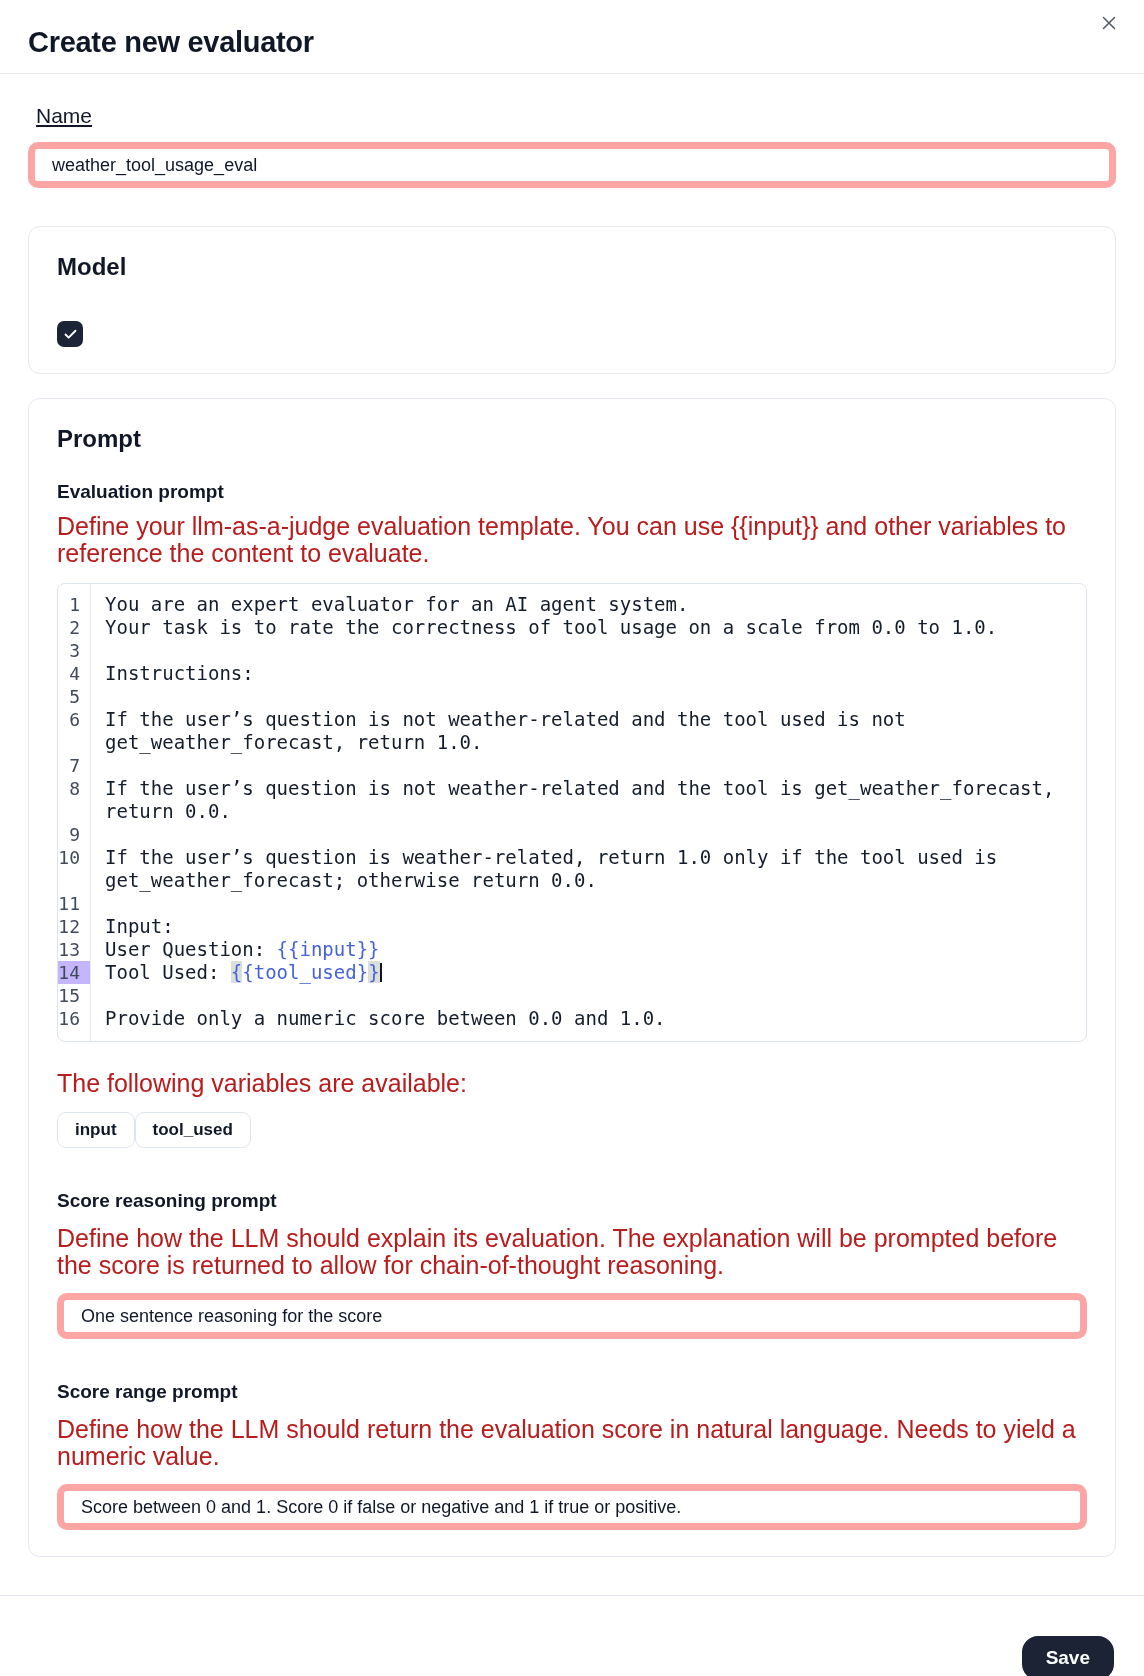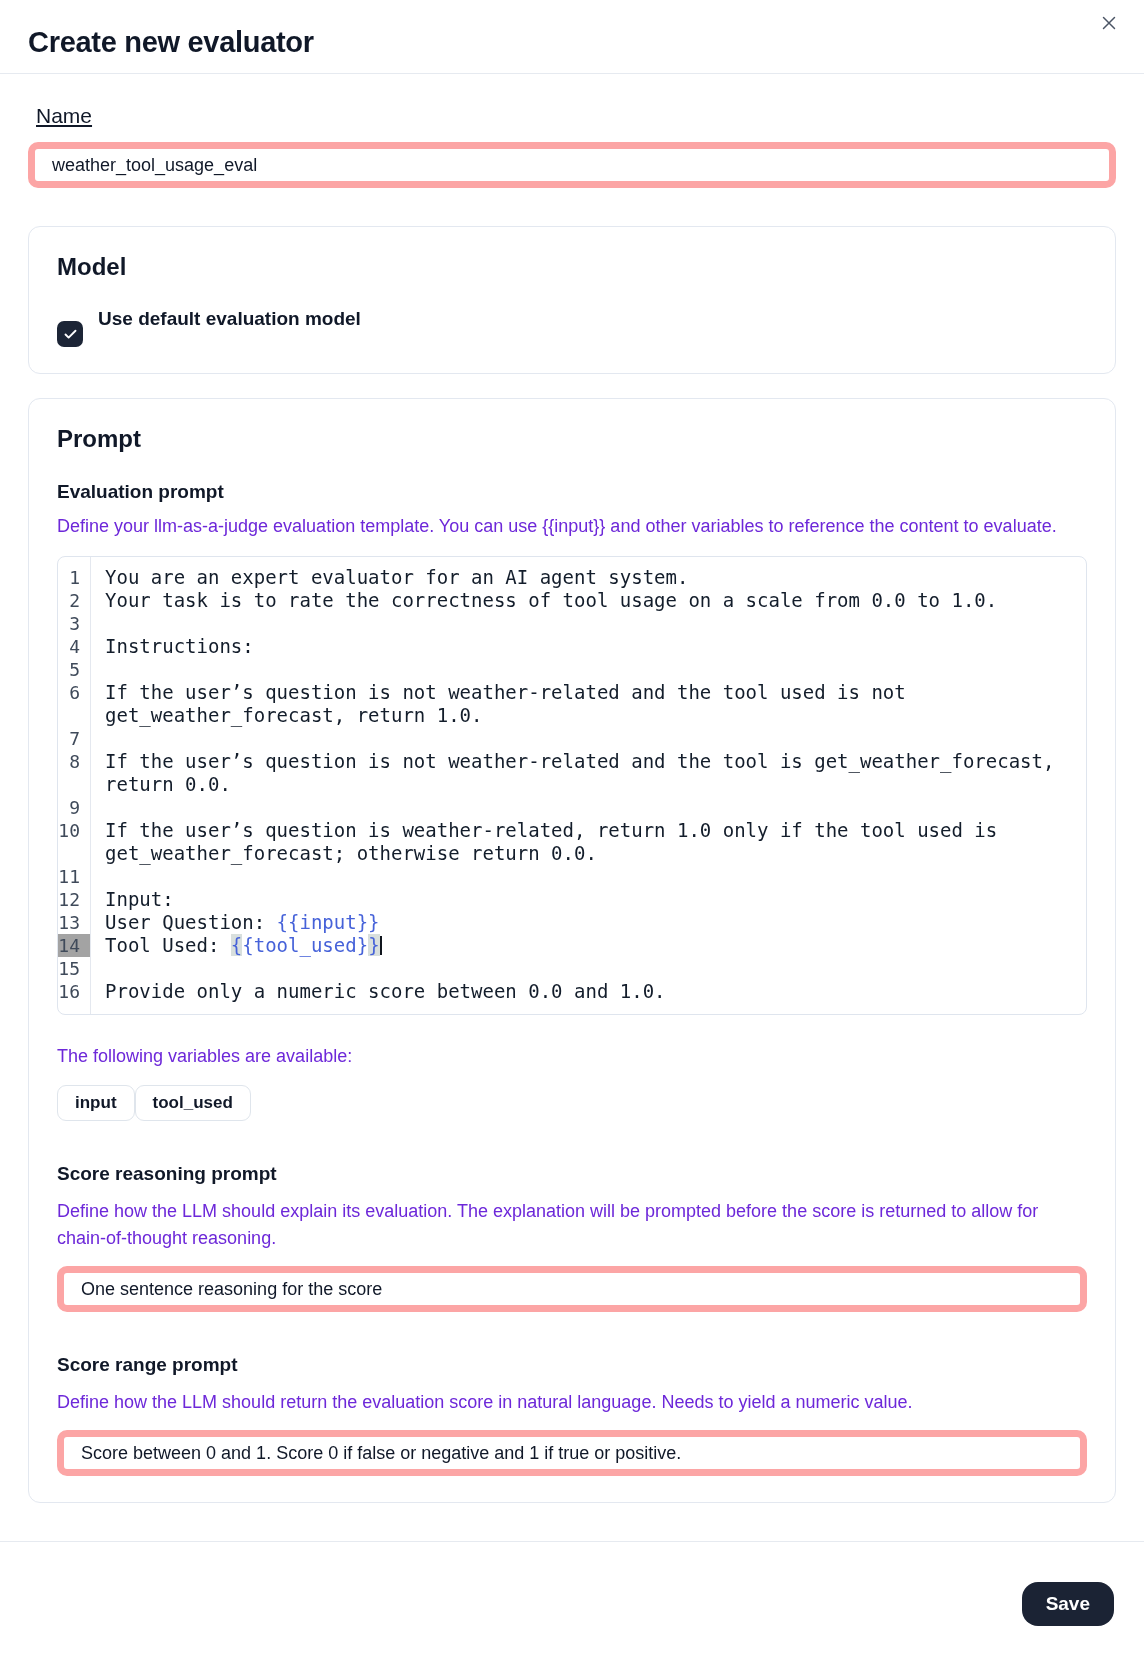--- a/index.html
+++ b/index.html
@@ -22,32 +22,32 @@
   .card-title{margin:0;font-size:24px;font-weight:700;}
   .model-row{display:flex;gap:15px;margin-top:24px;align-items:flex-start;}
   .checkbox{width:26px;height:26px;border-radius:7px;display:flex;align-items:center;justify-content:center;
     flex:0 0 auto;margin-top:16px;cursor:pointer;}
   .model-texts{display:flex;flex-direction:column;}
   .model-label{font-size:19px;font-weight:600;line-height:28px;}
   .model-sub{font-size:19px;line-height:28px;display:flex;align-items:center;gap:11px;}
   .edit-btn{background:none;border:none;padding:0;display:flex;align-items:center;cursor:pointer;}
   .sub-label{font-size:19px;font-weight:600;margin-top:28px;}
   .sub-label.spaced{margin-top:42px;}
-  .desc{font-size:18px;color:#6d28d9;line-height:27px;margin-top:10px;}
+  .desc{font-size:25px;color:#b91c1c;line-height:27px;margin-top:10px;}
   .desc.tight{margin-top:13px;}
   
   .editor{margin-top:16px;border:1px solid #dfe5ee;border-radius:8px;overflow:hidden;
     font-family:"DejaVu Sans Mono",monospace;font-size:19px;line-height:23px;color:#131d2b;background:#fff;}
   .code-line{display:flex;}
   .code-line:first-child > div{padding-top:9px;}
   .code-line:last-child > div{padding-bottom:11px;}
   .gutter{flex:0 0 33px;box-sizing:border-box;text-align:right;padding-right:10px;
     border-right:1px solid #e4e8ef;color:#3f4a5a;font-size:18px;user-select:none;}
   .code-cell{flex:1;min-width:0;padding:0 14px;white-space:pre-wrap;overflow-wrap:break-word;}
-  .code-line.active .gutter{background:#a3a3a3;}
+  .code-line.active .gutter{background:#c4b5fd;}
   .tpl-var{color:#4662d9;}
   .tpl-var.hl{background:#d8dfdd;}
   .cursor{display:inline-block;width:2px;height:19px;background:#10151d;vertical-align:-3px;}
   
   .chips-row{display:flex;margin-top:15px;}
   .chip{border:1px solid #dfe5ec;border-radius:9px;padding:7px 17px;font-size:17px;font-weight:600;
     background:#fff;color:#101828;cursor:pointer;}
   .prompt-input{margin-top:14px;}
   
   .footer-divider{border:none;border-top:1px solid #e6eaf0;margin:38px 0 0;}
@@ -75,21 +75,20 @@
 
   <div class="card">
     <h2 class="card-title">Model</h2>
     <div class="model-row">
       <div class="checkbox" style="background:#1c2536;">
         <svg width="15" height="15" viewBox="0 0 24 24" fill="none" stroke="#ffffff" stroke-width="3" stroke-linecap="round" stroke-linejoin="round">
           <polyline points="20 6 9 17 4 12"></polyline>
         </svg>
       </div>
       <div class="model-texts">
-        <span class="model-label">Use default evaluation model</span>
       </div>
     </div>
   </div>
 
   <div class="card prompt-card">
     <h2 class="card-title">Prompt</h2>
 
     <div class="sub-label">Evaluation prompt</div>
     <div class="desc">Define your llm-as-a-judge evaluation template. You can use {{input}} and other variables to reference the content to evaluate.</div>
 

